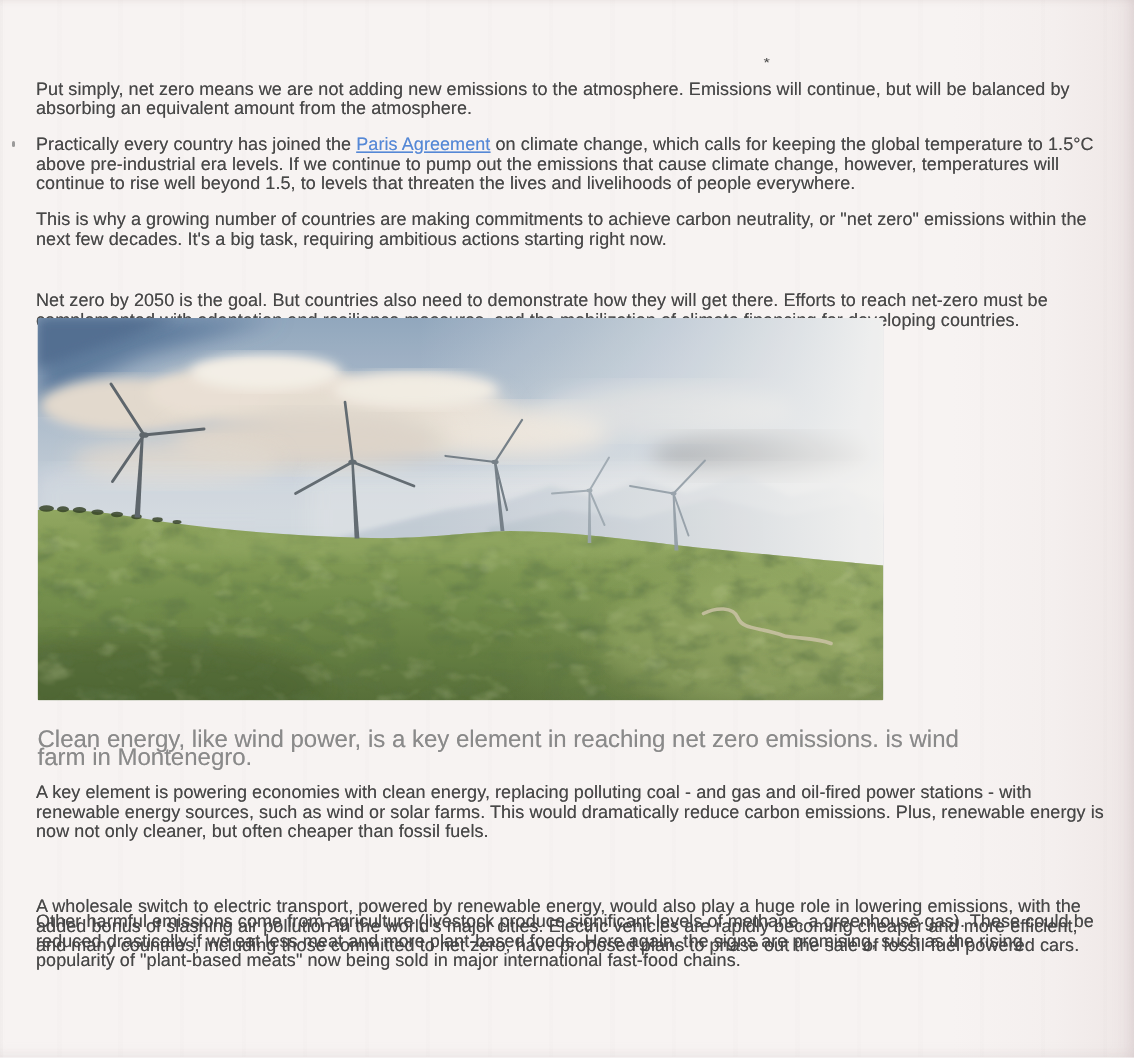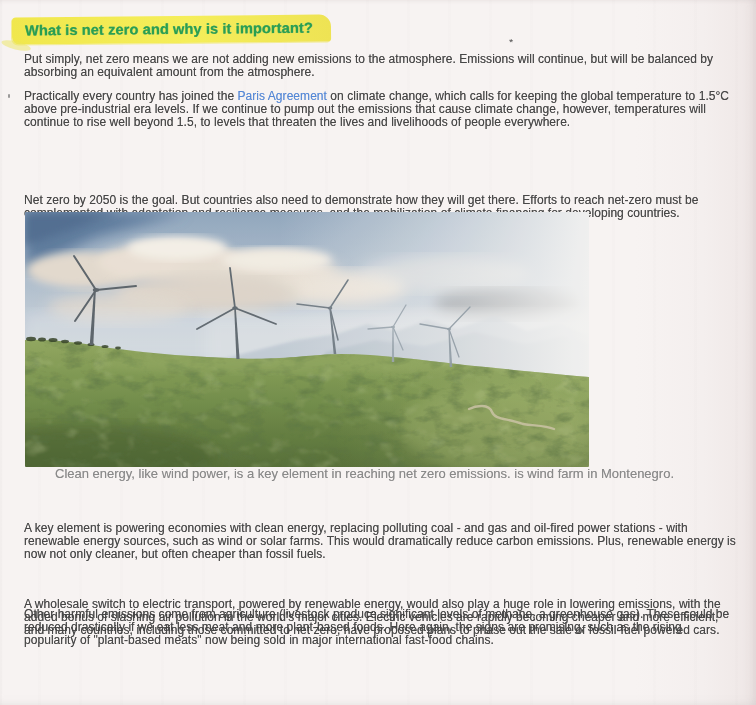--- a/index.html
+++ b/index.html
@@ -37,49 +37,46 @@
     font-size:14.6px;font-weight:bold;letter-spacing:.1px;
     color:#2aa04f;
     text-shadow:0.5px 0 0 rgba(62,128,198,.38), -0.4px 0.2px 0 rgba(40,158,92,.45);
   }
   p.body{
     position:absolute;left:24px;width:712px;margin:0;
     font-size:12px;line-height:12.9px;color:#474747;
     letter-spacing:.05px;
     text-shadow:0 0 .35px rgba(40,40,40,.55);
   }
-  a.link{color:#5588d6;cursor:pointer;
+  a.link{color:#5588d6;text-decoration:underline;cursor:pointer;
     text-shadow:0 0 .35px rgba(85,136,214,.5);}
   figure.photo{position:absolute;left:25px;top:212px;width:564px;height:255px;margin:0;border-radius:1px;overflow:hidden;}
   figure.photo svg{display:block;filter:blur(.2px) saturate(.96);}
   .caption{
-    position:absolute;left:25px;top:468px;width:620px;
-    font-size:13px;line-height:12px;color:#8a8a8a;
+    position:absolute;left:25px;top:488px;width:620px;
+    font-size:16px;line-height:12px;color:#8a8a8a;
     text-shadow:0 0 .3px rgba(120,120,120,.5);
-    margin-left:30px;
   }
   .mark{position:absolute;left:509px;top:36px;font-size:11px;color:#4a4a4a;transform:scaleY(.8);}
   .speck{position:absolute;left:8px;top:94px;width:2px;height:4px;background:#6a6a6a;border-radius:1px;opacity:.65;}
 </style>
 </head>
 <body>
 
 <div class="page">
   <div class="streaks"></div>
   <span class="speck"></span>
   <span class="mark">*</span>
 
-  <div class="h" style="top:16px">
-    <span class="hl hl1"><span class="ht">What is net zero and why is it important?</span></span>
-  </div>
 
   <p class="body" style="top:53px">Put simply, net zero means we are not adding new emissions to the atmosphere. Emissions will continue, but will be balanced by absorbing an equivalent amount from the atmosphere.</p>
 
   <p class="body" style="top:90px"><span>Practically every country has joined the </span><a class="link">Paris Agreement</a><span> on climate change, which calls for keeping the global temperature to 1.5°C above pre-industrial era levels. If we continue to pump out the emissions that cause climate change, however, temperatures will continue to rise well beyond 1.5, to levels that threaten the lives and livelihoods of people everywhere.</span></p>
 
+  <p class="body" style="top:140px">This is why a growing number of countries are making commitments to achieve carbon neutrality, or "net zero" emissions within the next few decades. It's a big task, requiring ambitious actions starting right now.</p>
 
   <p class="body" style="top:194px">Net zero by 2050 is the goal. But countries also need to demonstrate how they will get there. Efforts to reach net-zero must be complemented with adaptation and resilience measures, and the mobilization of climate financing for developing countries.</p>
 
   <figure class="photo" aria-label="Wind farm: five wind turbines on green rolling hills under a hazy blue sky in Montenegro">
     <svg width="564" height="255" viewBox="0 0 564 255" xmlns="http://www.w3.org/2000/svg">
       <defs>
         <linearGradient id="sky" x1="0" y1="0" x2="0" y2="1">
           <stop offset="0" stop-color="#8ba3bc"></stop>
           <stop offset="0.45" stop-color="#c2ccd7"></stop>
           <stop offset="1" stop-color="#e8eaec"></stop>

